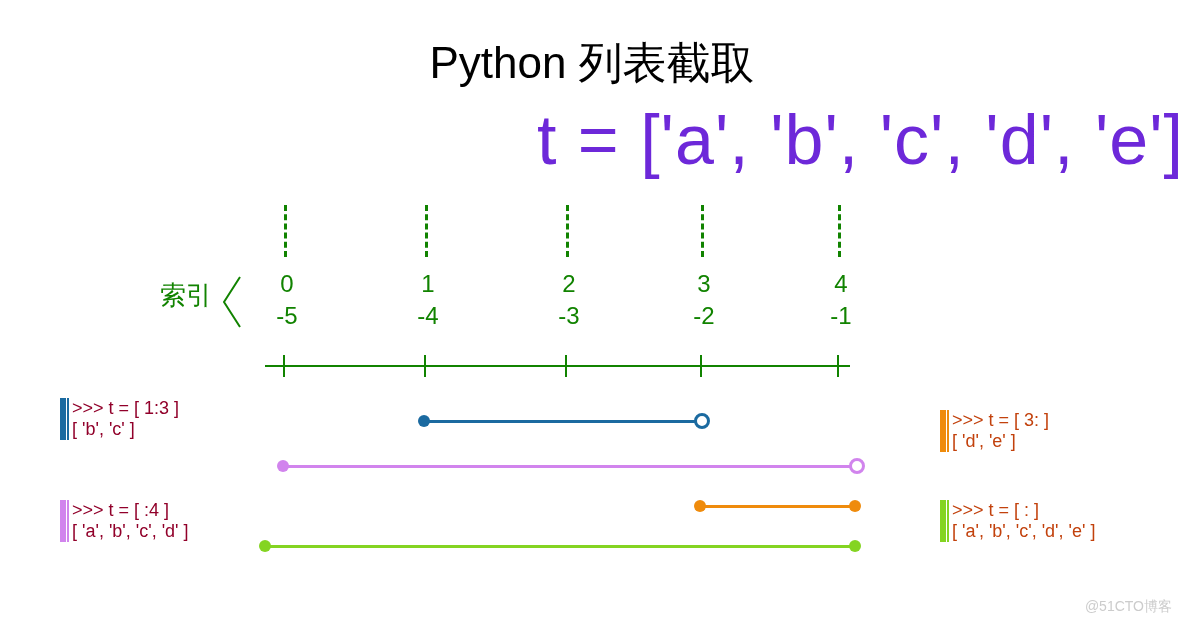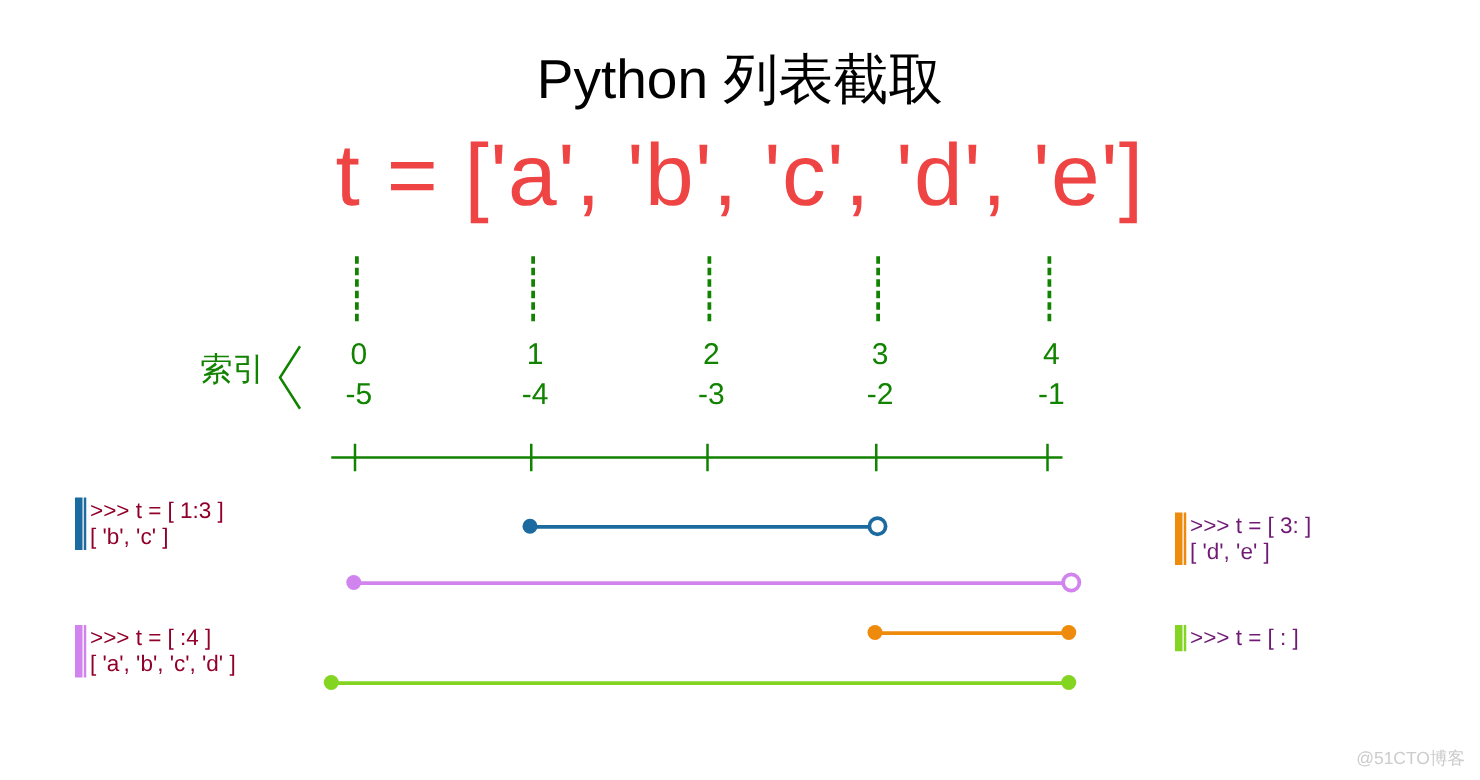--- a/index.html
+++ b/index.html
@@ -1,30 +1,30 @@
 <!DOCTYPE html>
 <html><head>
 <meta charset="utf-8">
 <style>
   body { margin:0; font-family:"Helvetica Neue",Arial,sans-serif; background:#fff; width:1184px; height:624px; position:relative; }
   .title { position:absolute; top:34px; left:0; width:100%; text-align:center; font-size:44px; color:#000; }
-  .decl { position:absolute; top:100px; left:0; width:100%; text-align:center; font-size:70px; color:#ef4444; letter-spacing:1px; }
+  .decl { position:absolute; top:100px; left:0; width:100%; text-align:right; font-size:70px; color:#6d28d9; letter-spacing:1px; }
   .idx-label { position:absolute; color:#118300; font-size:26px; }
   .idx-label.label { top:278px; left:160px;font-family:Liberation Mono, monospace; }
   .angle { position:absolute; top:275px; left:220px; }
   .angle svg { width:24px; height:55px; }
   .idx { position:absolute; color:#118300; font-size:24px; text-align:center; width:40px; }
   .dashed { position:absolute; border-left:3px dashed #118300; height:52px; top:205px; }
   .axis { position:absolute; top:365px; left:265px; width:585px; height:2px; background:#118300; }
   .tick { position:absolute; top:355px; width:2px; height:22px; background:#118300; }
   .seg { position:absolute; height:3px; }
   .dot { position:absolute; width:12px; height:12px; border-radius:50%; }
   .open { background:#fff; border:3px solid; width:10px; height:10px; }
   .code-left { position:absolute; left:60px; font-size:18px; color:#91002a; padding-left:12px; }
-  .code-right { position:absolute; left:940px; font-size:18px; color:#701a75; padding-left:12px; }
+  .code-right { position:absolute; left:940px; font-size:18px; color:#c2410c; padding-left:12px; }
   .bar { position:absolute; left:0; top:0; bottom:0; width:6px; }
   .bar2 { position:absolute; left:7px; top:0; bottom:0; width:2px; }
   .watermark { position:absolute; bottom:8px; right:12px; color:#ccc; font-size:14px; }
 </style>
 </head>
 <body>
 
 <div class="title">Python 列表截取</div>
 <div class="decl">t = ['a', 'b', 'c', 'd', 'e']</div>
 
@@ -88,16 +88,17 @@
     <div class="code-right" style="top:410px">
        <div class="bar" style="background:#ef8b0c"></div>
        <div class="bar2" style="background:#ef8b0c"></div>
        <div>&gt;&gt;&gt; t = [ 3: ]</div>
        <div>[ 'd', 'e' ]</div>
      </div>
     <div class="code-right" style="top:500px">
        <div class="bar" style="background:#84d422"></div>
        <div class="bar2" style="background:#84d422"></div>
        <div>&gt;&gt;&gt; t = [ : ]</div>
+       <div>[ 'a', 'b', 'c', 'd', 'e' ]</div>
      </div>
   </div>
 
 <div class="watermark">@51CTO博客</div>
 
 </body></html>

